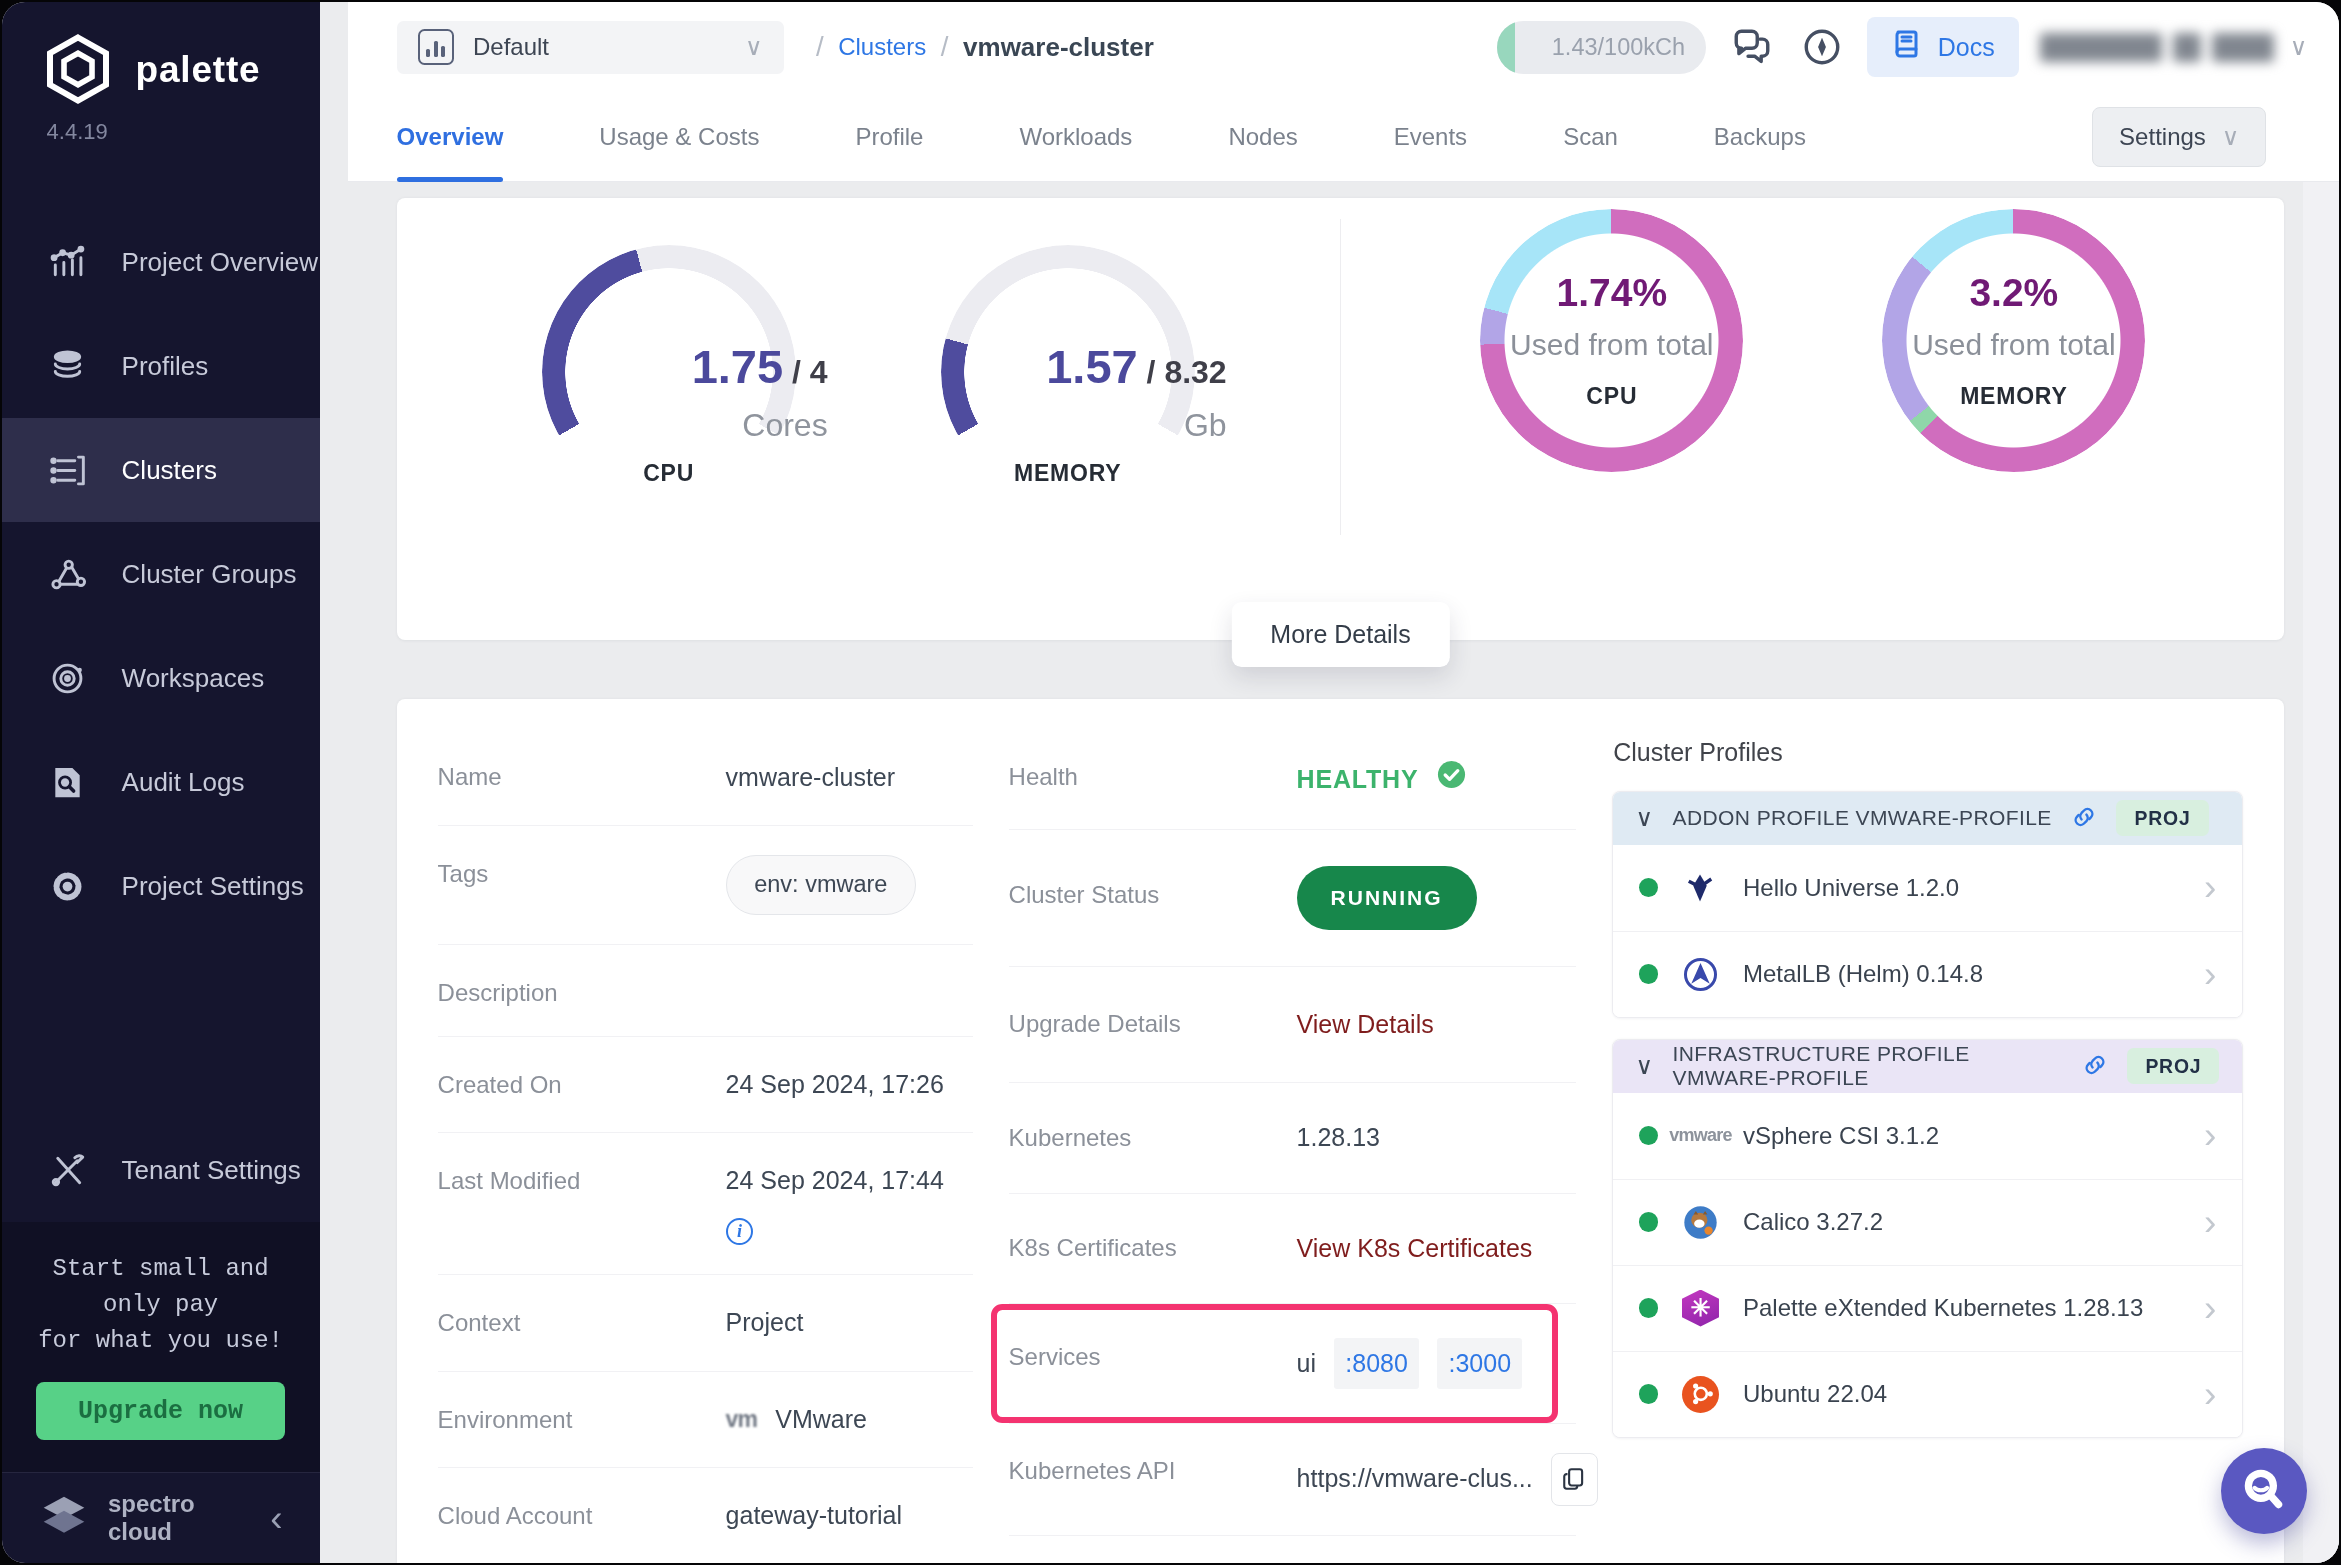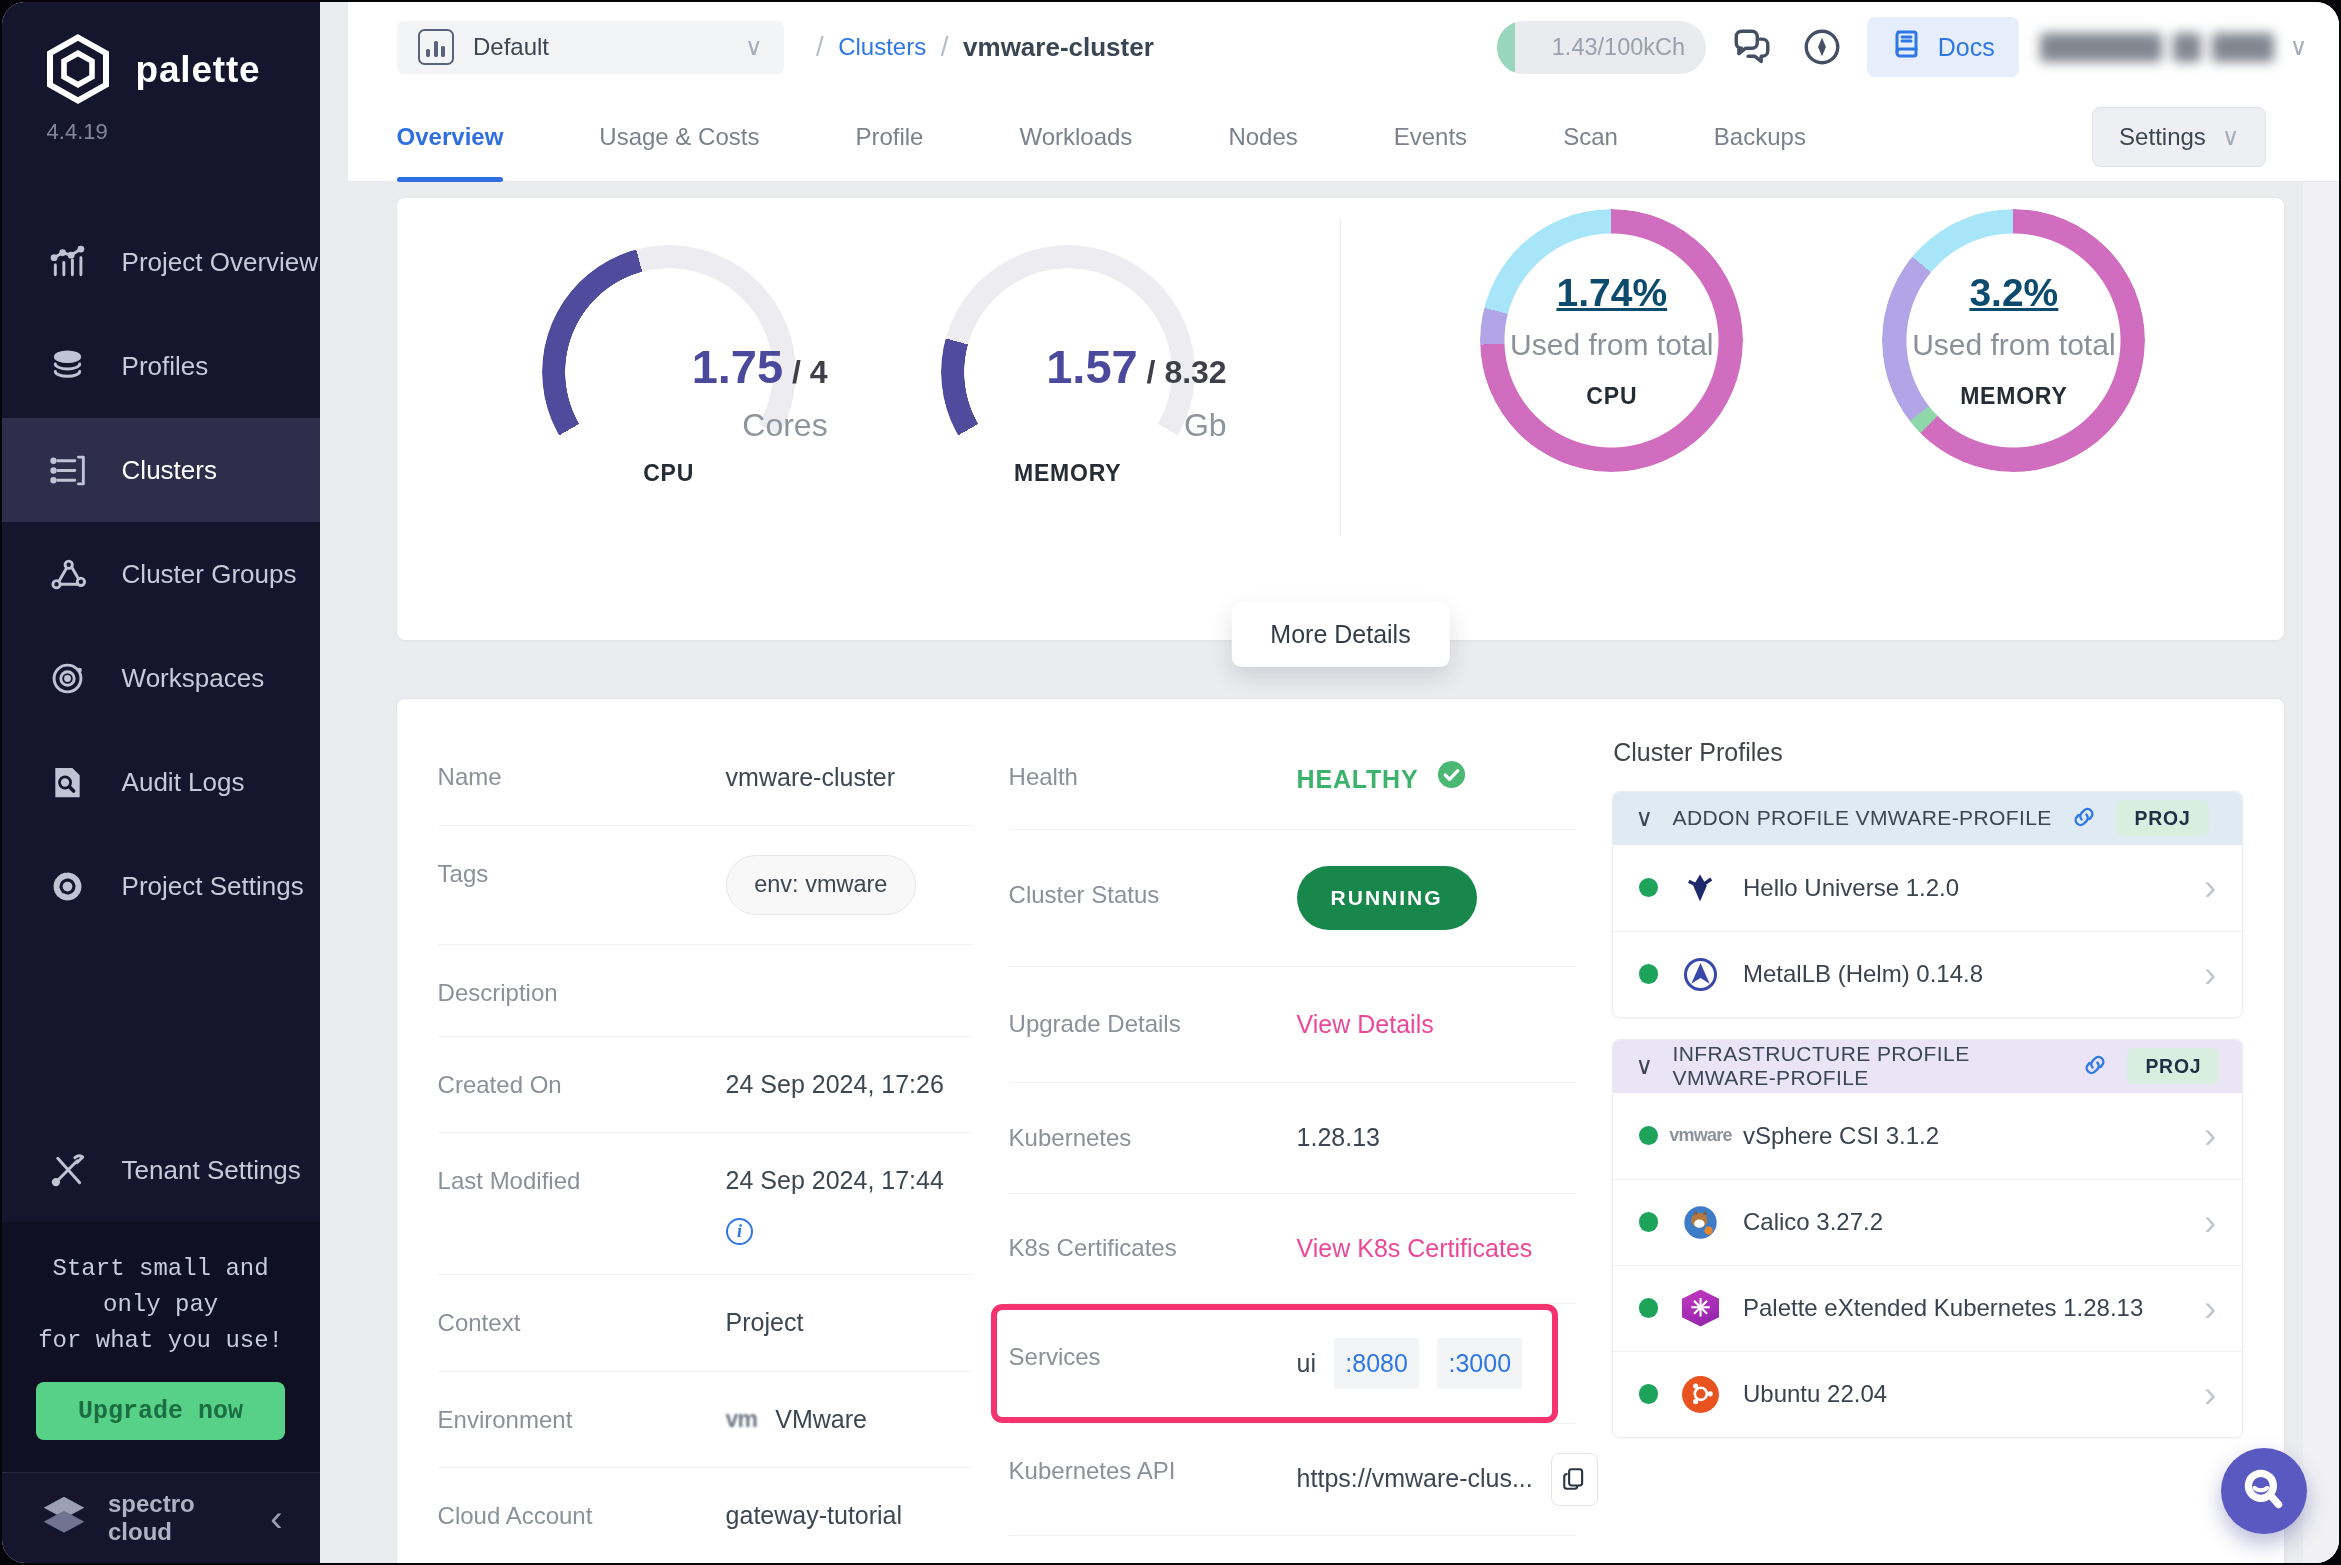--- a/index.html
+++ b/index.html
@@ -73,36 +73,36 @@
   .gsep { font-size:32px; color:#3f3f49; font-weight:600; }
   .gu { margin-top:13px; font-size:32px; color:#8f949d; }
   .gauge-label { text-align:center; margin-top:-39px; font-size:23px; font-weight:700; color:#262c35; letter-spacing:0.8px; }
 
   .donut-wrap { width:263px; }
   .donut { width:263px; height:263px; position:relative; }
   .donut-arc { position:absolute; inset:0; border-radius:50%;
     -webkit-mask:radial-gradient(closest-side, transparent calc(100% - 25px), #000 calc(100% - 24px));
     mask:radial-gradient(closest-side, transparent calc(100% - 25px), #000 calc(100% - 24px)); }
   .donut-text { position:absolute; inset:0; display:flex; flex-direction:column; align-items:center; justify-content:center; gap:13px; }
-  .dv { font-size:39px; font-weight:700; color:#0c4a6e;text-decoration:underline; }
+  .dv { font-size:39px; font-weight:700; color:#701a75; }
   .dc { font-size:30px; color:#8b9099; }
   .dl { font-size:23px; font-weight:700; color:#262c35; letter-spacing:0.8px; margin-top:8px; }
 
   .more-details { position:absolute; left:50%; bottom:-27.6px; transform:translateX(-50%); background:#fff; border:none; border-radius:9.7px; box-shadow:0 9.7px 23px rgba(40,45,70,.14); padding:18px 39px; font-size:25px; color:#333c48; font-family:inherit; cursor:pointer; }
 
   
   .details-card { position:absolute; left:49px; right:55px; top:517px; height:1070px; background:#fff; border-radius:8px; box-shadow:0 0.8px 3.2px rgba(25,28,50,.06); padding:31px 41px; display:flex; gap:36px; }
   .dcol1 { width:535px; flex:none; }
   .dcol2 { width:567px; flex:none; }
   .dcol3 { flex:1; }
   .drow { display:flex; align-items:flex-start; padding:29px 0; border-bottom:1.6px solid #f1f1f4; position:relative; }
   .dlabel { width:288px; flex:none; color:#8b9099; font-size:24px; padding-top:4.9px; display:flex; gap:13px; align-items:center; }
   .dvalue { flex:1; color:#3d4754; font-size:25px; line-height:1.5; display:flex; align-items:center; gap:18px; flex-wrap:wrap; }
   .chip { border:1.6px solid #e4e6ea; background:#f8f8f9; border-radius:810px; padding:11.3px 27.6px; font-size:23.5px; color:#3d4754; }
-  .link { color:#ec4899; cursor:pointer; }
+  .link { color:#7f1d1d; cursor:pointer; }
   .healthy { color:#3cb36c; font-weight:700; letter-spacing:0.8px; }
   .run-badge { background:#17874b; color:#fff; font-size:21px; font-weight:700; letter-spacing:2px; padding:16px 34px; border-radius:810px; }
   .port-chip { background:#f3f4f6; color:#2e77e5; padding:6.5px 11.3px; border-radius:3.2px; cursor:pointer; }
   .hl-box { position:absolute; left:-18px; right:18px; top:0; bottom:0; border:6.5px solid #f43370; border-radius:11.3px; pointer-events:none; }
   .copy-btn { width:47px; height:53px; border:1.6px solid #e3e5e9; border-radius:8px; background:#fff; display:flex; align-items:center; justify-content:center; cursor:pointer; margin-left:auto; }
   .copy-btn svg { stroke:#2b3442; fill:none; stroke-width:2.6; }
   .trunc { max-width:251px; white-space:nowrap; overflow:hidden; text-overflow:ellipsis; display:inline-block; }
   .info-ic { width:27.6px; height:27.6px; flex:none; border:2px solid #2e77e5; border-radius:50%; color:#2e77e5; font-size:18px; display:inline-flex; align-items:center; justify-content:center; font-weight:700; font-family:"Liberation Serif", serif; font-style:italic; }
   .vm-glyph { font-weight:800; color:#737a86; font-size:23px; filter:blur(1px); letter-spacing:-0.8px; }
 

